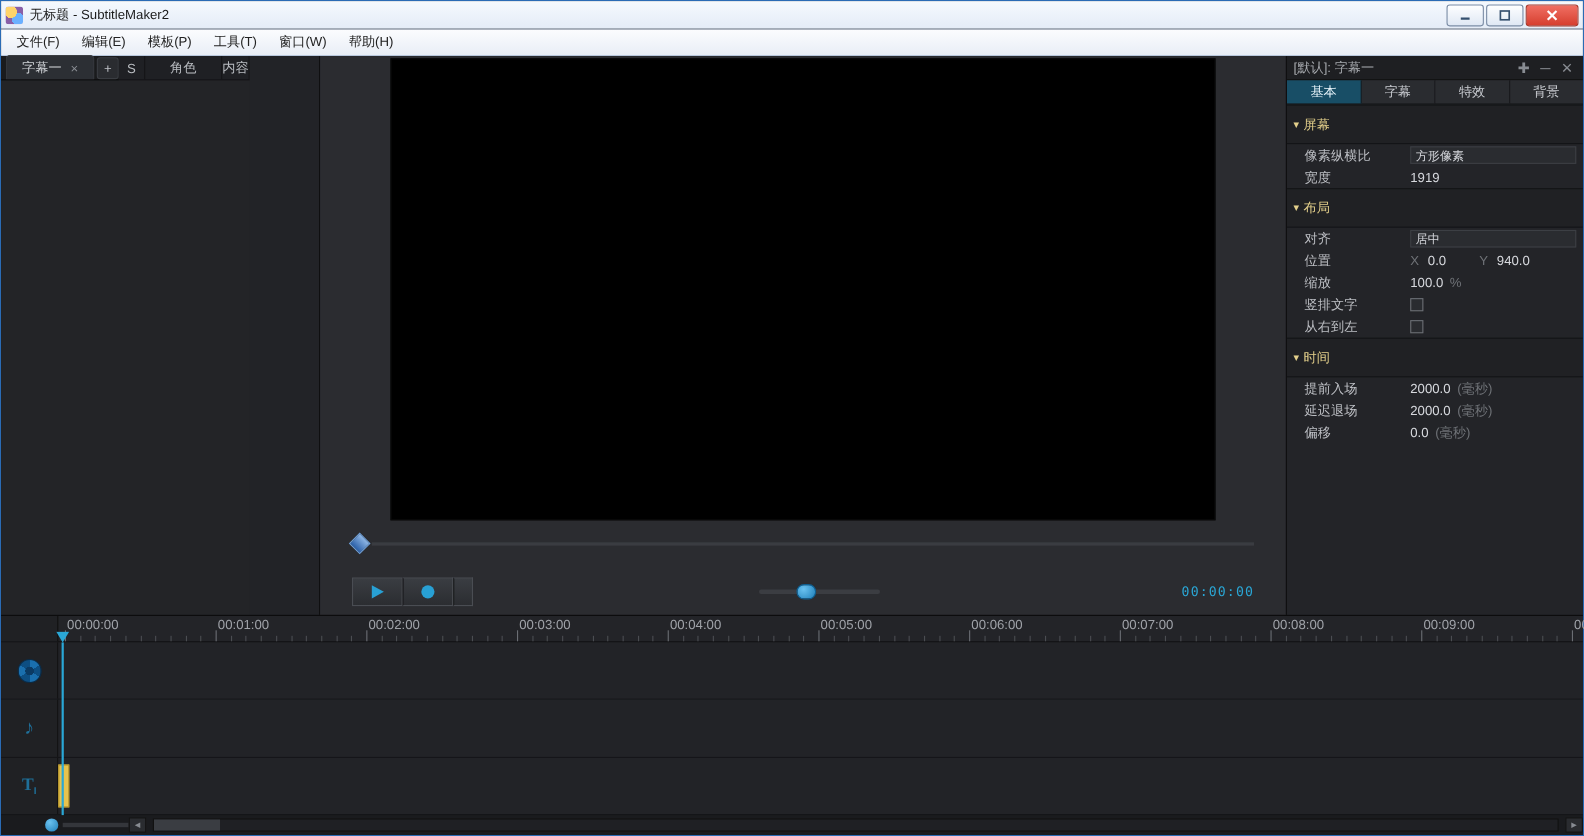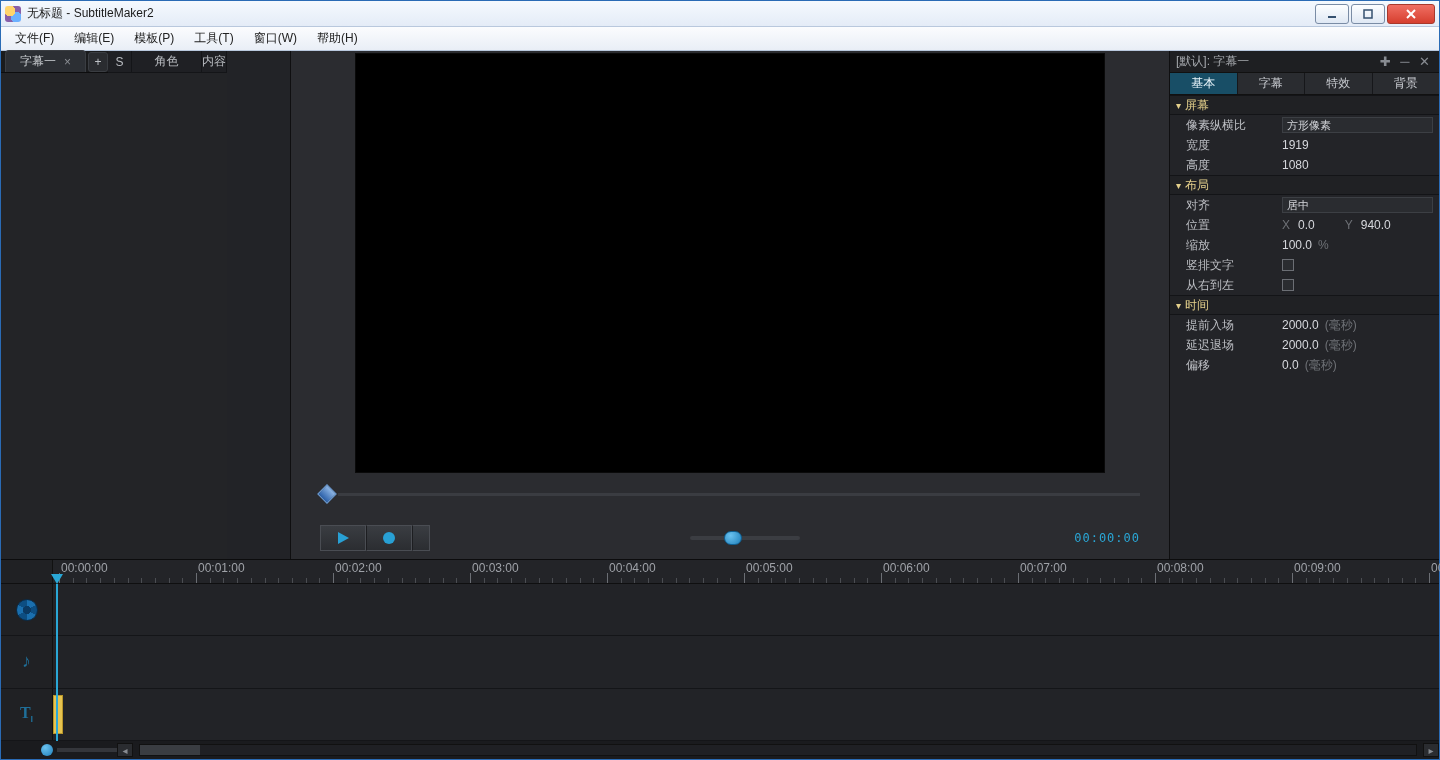--- a/index.html
+++ b/index.html
@@ -60,21 +60,21 @@
 
 .rightpanel { width:270px; background:#232428; border-left:1px solid #0f0f10; color:#c9ccd1; display:flex; flex-direction:column; }
 .rp-top { height:22px; display:flex; align-items:center; padding:0 6px; background:#1e1f22; border-bottom:1px solid #111; }
 .rp-top .lbl   { color:#a6a9ae; }
 .rp-top .tools { margin-left:auto; color:#888c92; letter-spacing:3px; font-size:13px; }
 .rp-tabs { display:flex; height:22px; border-bottom:1px solid #111; }
 .rp-tab { flex:1; display:flex; align-items:center; justify-content:center; background:#2a2c30; color:#c9ccd1; border-right:1px solid #16171a; font-size:12px; }
 .rp-tab:last-child { border-right:none; }
 .rp-tab.active { background:#184e66; color:#e9f5fb; }
 .rp-body { flex:1; overflow:auto; }
-.sect-head { height:20px; display:flex; align-items:center; padding:0 6px; color:#e4d08b; background:#202124; border-top:1px solid #131417; border-bottom:1px solid #131417; }
+.sect-head { height:36px; display:flex; align-items:center; padding:0 6px; color:#e4d08b; background:#202124; border-top:1px solid #131417; border-bottom:1px solid #131417; }
 .sect-head::before { content:"\25BE"; color:#e4d08b; margin-right:4px; font-size:10px; }
 .prop-row { display:flex; align-items:center; height:20px; padding:0 6px 0 16px; color:#bdbfc4; }
 .prop-row .plabel { width:96px; color:#bdbfc4; }
 .prop-row .pval   { flex:1; color:#d6d8dd; display:flex; align-items:center; gap:6px; }
 .prop-row .pval .num { color:#d6d8dd; }
 .prop-row .pval .unit { color:#6e7176; }
 .prop-row .pval .axis { color:#6e7176; margin-right:2px; }
 .prop-row .chk { width:12px; height:12px; border:1px solid #6b6e74; background:#2a2c30; }
 .prop-row .dd  { flex:1; height:16px; background:#2a2c30; border:1px solid #3c3f44; padding:0 4px; display:flex; align-items:center; font-size:11px; color:#d6d8dd; }
 
@@ -212,26 +212,20 @@
             <div class="pval">
                 <div class="dd">方形像素</div>
               </div>
           </div>
           <div class="prop-row">
             <div class="plabel">宽度</div>
             <div class="pval">
                 <span class="num">1919</span>
               </div>
           </div>
-          <div class="prop-row">
-            <div class="plabel">高度</div>
-            <div class="pval">
-                <span class="num">1080</span>
-              </div>
-          </div>
 
           <div class="sect-head">布局</div>
           <div class="prop-row">
             <div class="plabel">对齐</div>
             <div class="pval">
                 <div class="dd">居中</div>
               </div>
           </div>
           <div class="prop-row">
             <div class="plabel">位置</div>

